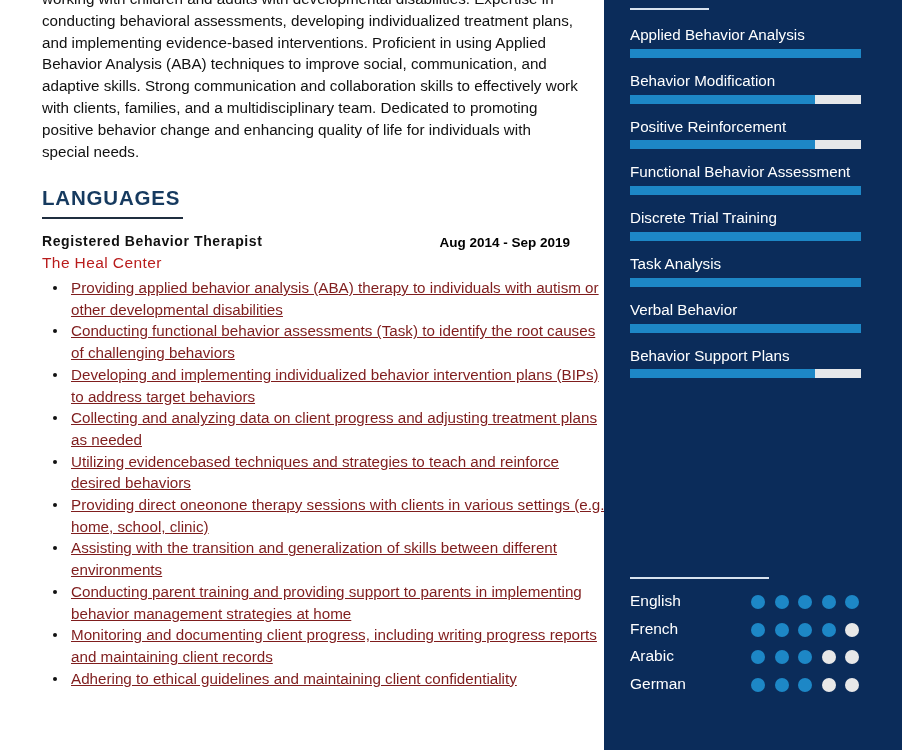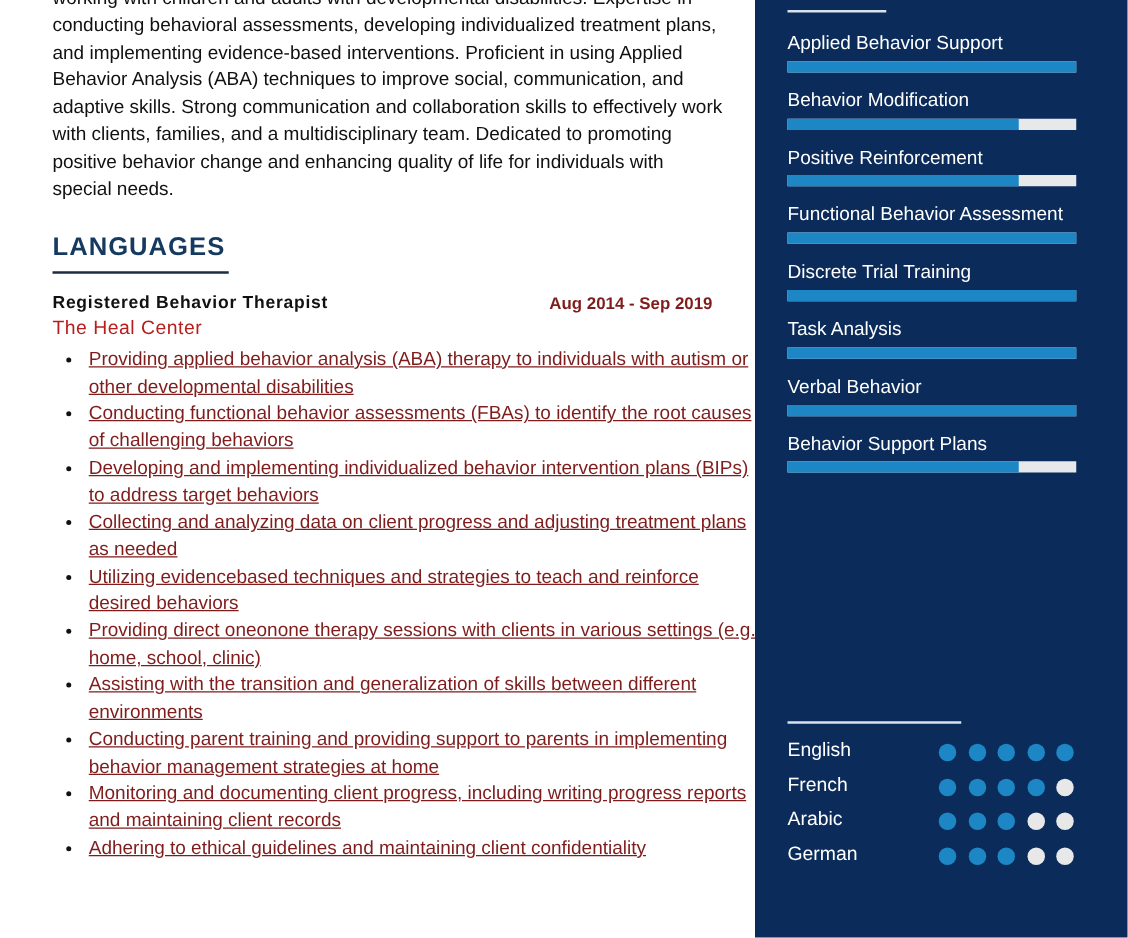--- a/index.html
+++ b/index.html
@@ -25,21 +25,21 @@
   .section-rule {
     position: absolute; left: 42px; top: 217px; width: 141px; height: 1.5px;
     background: #1f2e3f;
   }
   .job-title {
     position: absolute; left: 42px; top: 233px;
     font-size: 14px; font-weight: bold; letter-spacing: 0.6px; color: #111;
   }
   .job-dates {
     position: absolute; right: 34px; top: 235px;
-    font-size: 13.5px; font-weight: bold; color: #7f1d1d;
+    font-size: 13.5px; font-weight: bold; color: #000000;
   }
   .company {
     position: absolute; left: 42px; top: 254px;
     font-size: 15.5px; font-weight: normal; letter-spacing: 0.4px; color: #b91c1c;
   }
   .bullets {
     position: absolute; left: 42px; top: 277px; width: 540px;
     margin: 0; padding: 0 0 0 29px; list-style: none;
   }
   .bullets li {
@@ -92,38 +92,38 @@
 
   <h2 class="section-title">LANGUAGES</h2>
   <div class="section-rule"></div>
 
   <div class="job-title">Registered Behavior Therapist</div>
   <div class="job-dates">Aug 2014 - Sep 2019</div>
   <div class="company">The Heal Center</div>
 
   <ul class="bullets">
     <li><span class="dot"></span><span>Providing applied behavior analysis (ABA) therapy to individuals with autism or other developmental disabilities</span></li>
-    <li><span class="dot"></span><span>Conducting functional behavior assessments (FBAs) to identify the root causes of challenging behaviors</span></li>
+    <li><span class="dot"></span><span>Conducting functional behavior assessments (Task) to identify the root causes of challenging behaviors</span></li>
     <li><span class="dot"></span><span>Developing and implementing individualized behavior intervention plans (BIPs) to address target behaviors</span></li>
     <li><span class="dot"></span><span>Collecting and analyzing data on client progress and adjusting treatment plans as needed</span></li>
     <li><span class="dot"></span><span>Utilizing evidencebased techniques and strategies to teach and reinforce desired behaviors</span></li>
     <li><span class="dot"></span><span>Providing direct oneonone therapy sessions with clients in various settings (e.g., home, school, clinic)</span></li>
     <li><span class="dot"></span><span>Assisting with the transition and generalization of skills between different environments</span></li>
     <li><span class="dot"></span><span>Conducting parent training and providing support to parents in implementing behavior management strategies at home</span></li>
     <li><span class="dot"></span><span>Monitoring and documenting client progress, including writing progress reports and maintaining client records</span></li>
     <li><span class="dot"></span><span>Adhering to ethical guidelines and maintaining client confidentiality</span></li>
   </ul>
 </div>
 
 <div class="sidebar">
   <div class="top-rule"></div>
 
   <div class="skills">
     <div class="skill">
-      <div class="skill-label">Applied Behavior Support</div>
+      <div class="skill-label">Applied Behavior Analysis</div>
       <div class="skill-bar">
           <div class="skill-fill" style="width: 100%;"></div>
         </div>
     </div>
     <div class="skill">
       <div class="skill-label">Behavior Modification</div>
       <div class="skill-bar">
           <div class="skill-fill" style="width: 80%;"></div>
         </div>
     </div>

